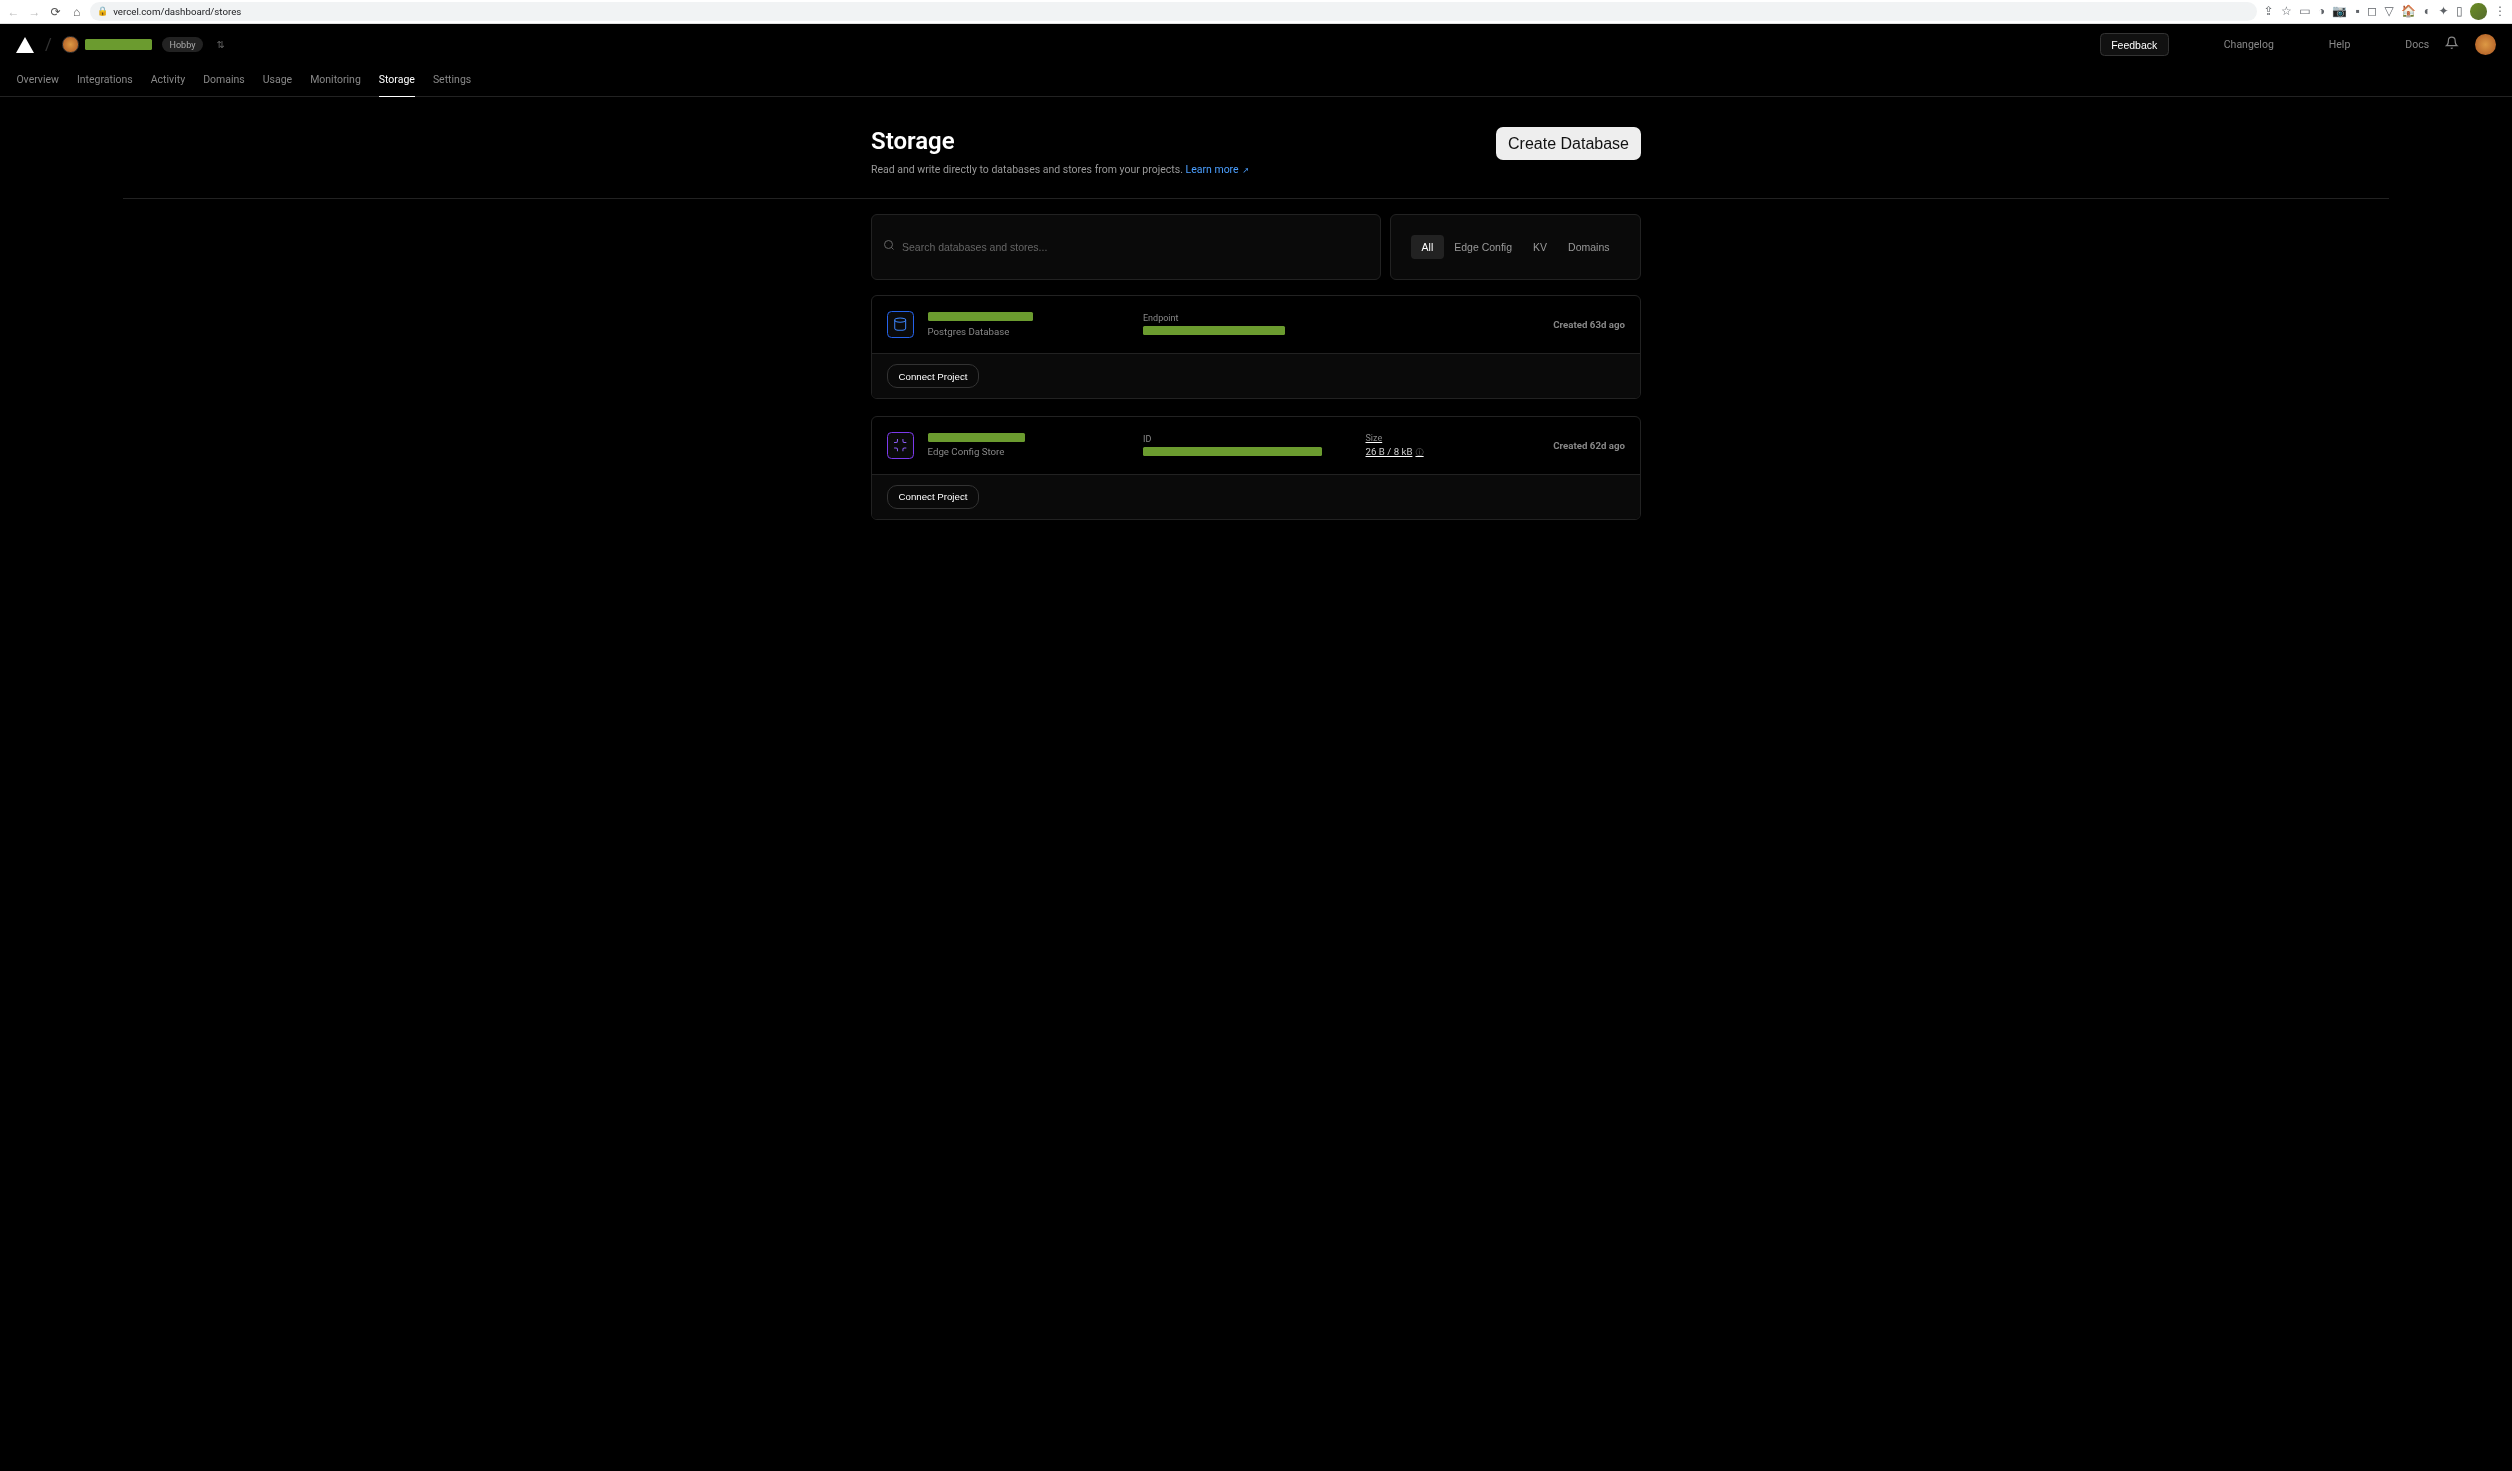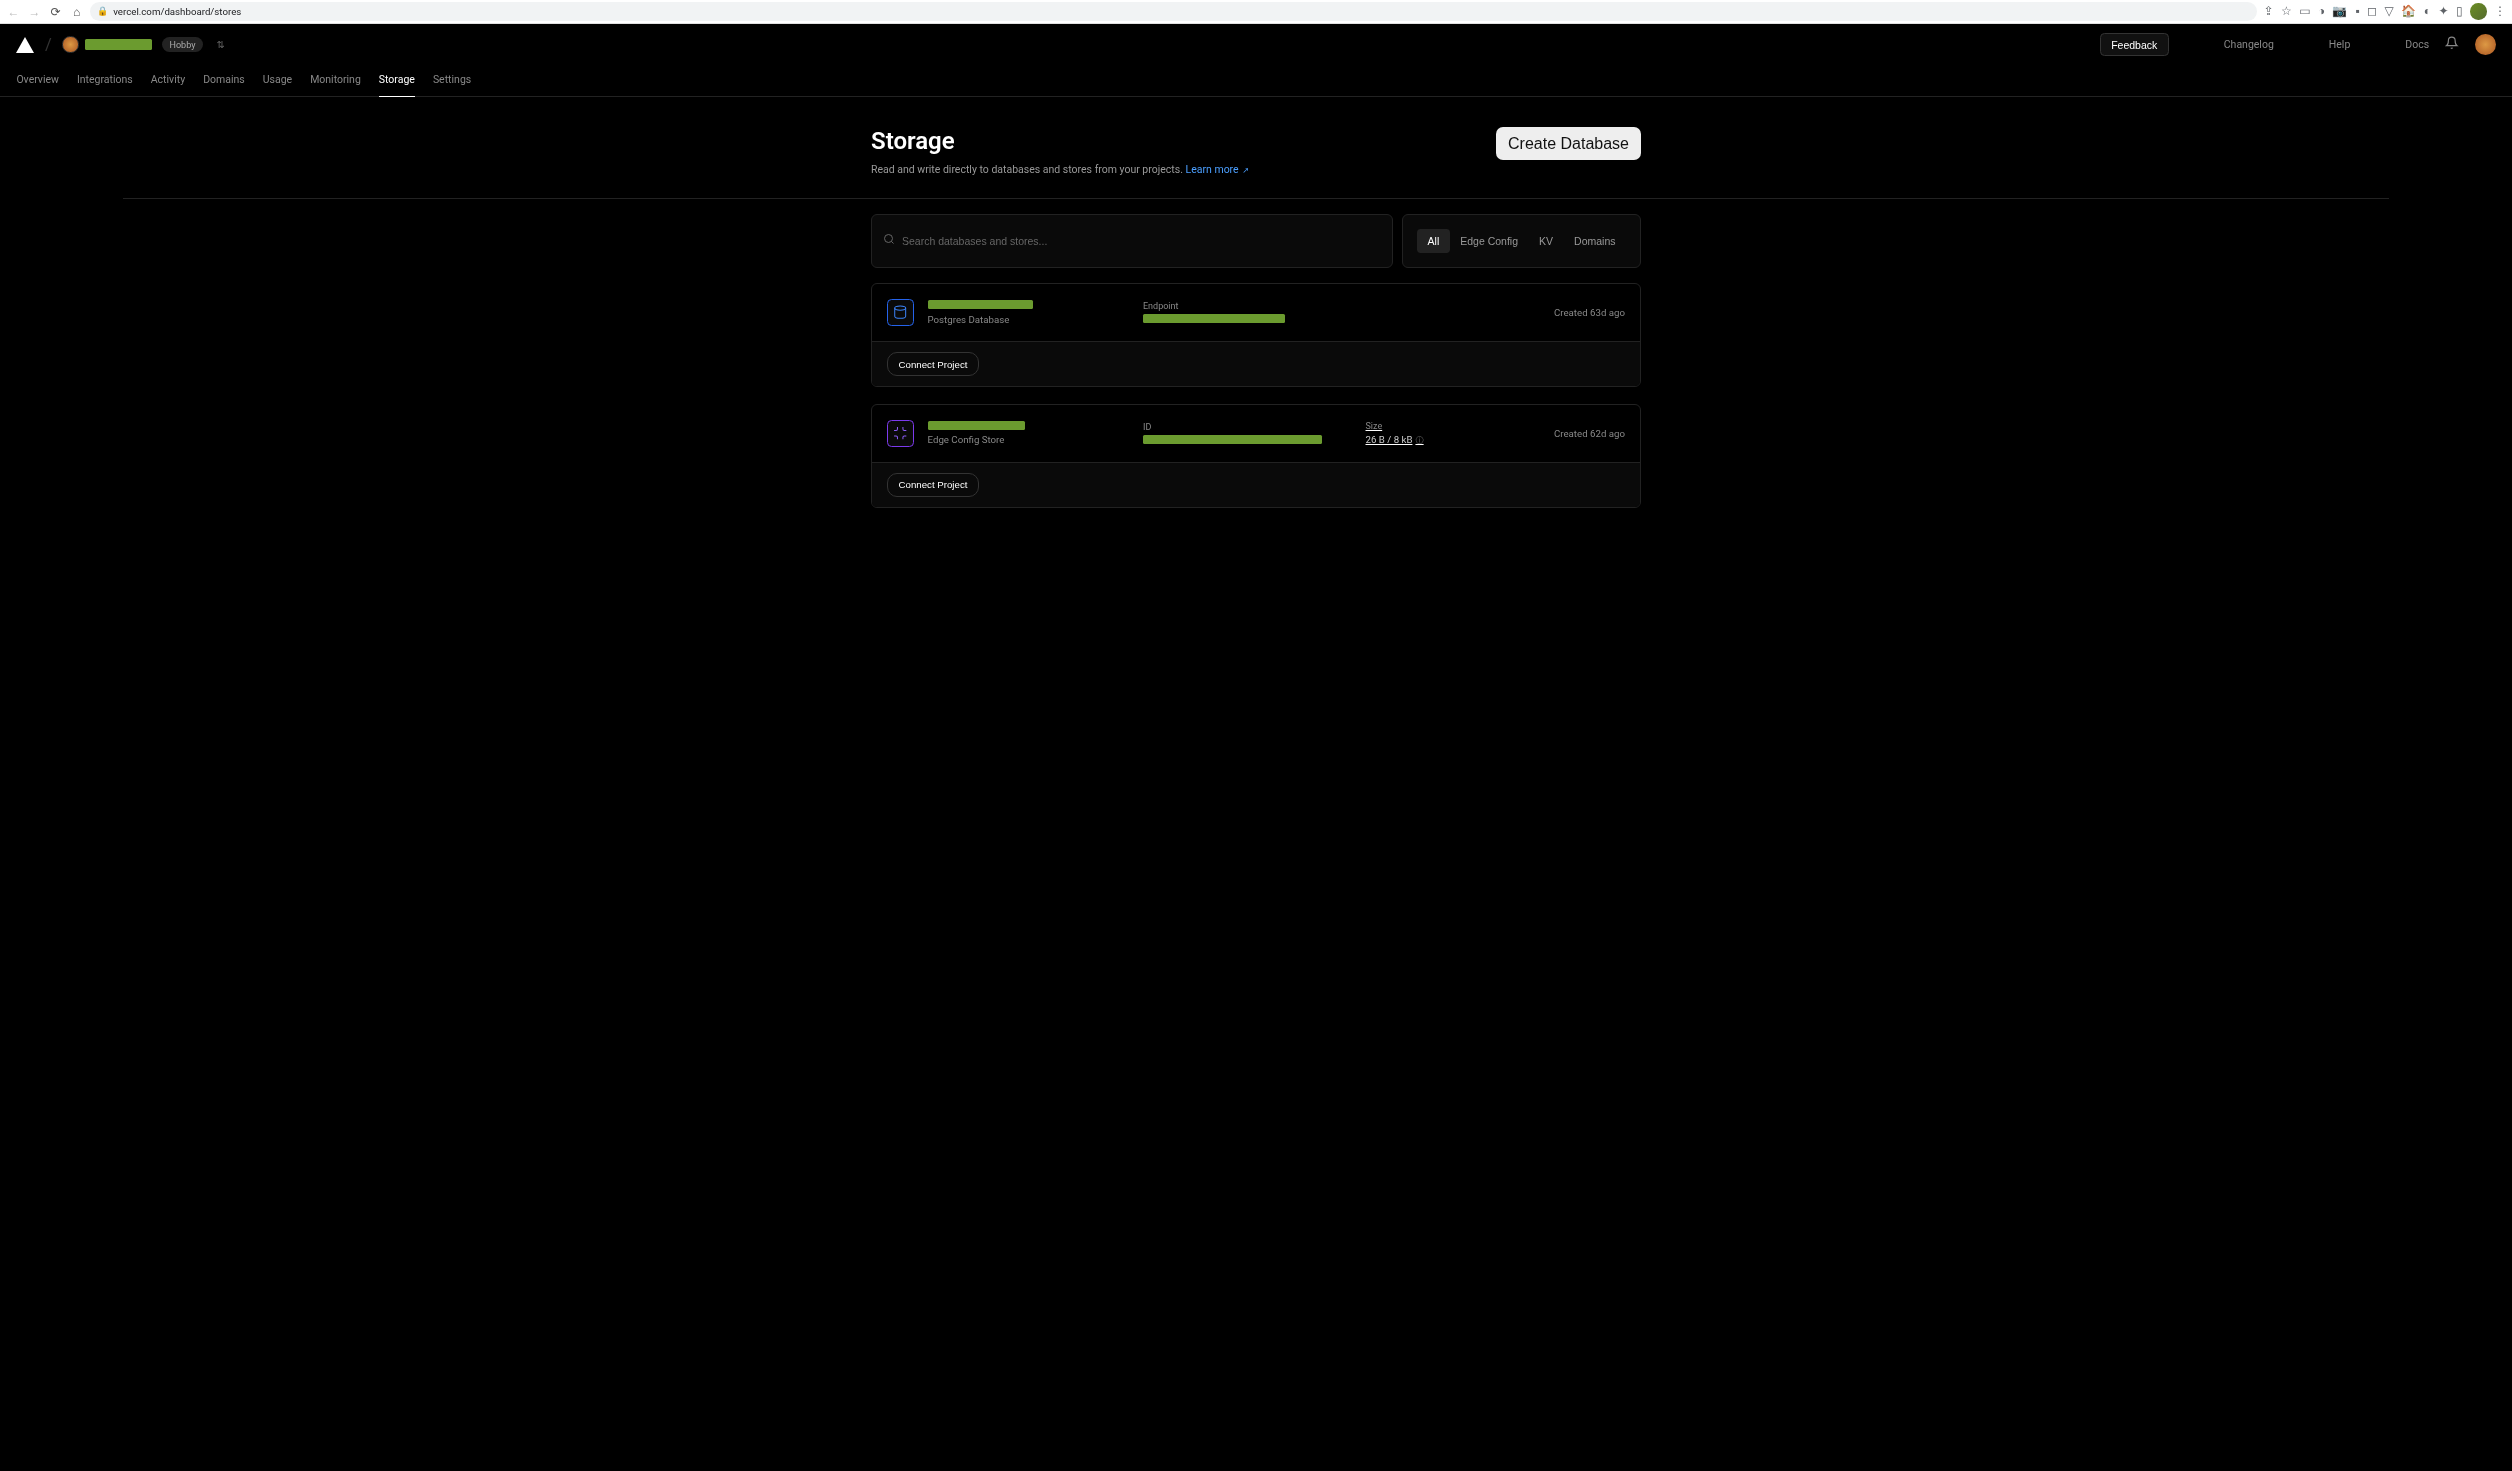--- a/index.html
+++ b/index.html
@@ -49,40 +49,40 @@
 .create-btn { background: #eee; color: #111; border: none; padding: 7.5px 12px; border-radius: 7px; font-size: 16px; font-weight: 500; cursor: pointer; }
 
 .divider { height: 0.7px; background: #222; margin: 0 -748px; }
 
 
 .toolbar { display: flex; gap: 9px; padding: 15px 0; }
 .search-wrap { flex: 1; display: flex; align-items: center; background: #0a0a0a; border: 0.7px solid #222; border-radius: 6px; padding: 7.5px 10.5px; gap: 7.5px; }
 .search-wrap input { flex: 1; background: transparent; border: none; outline: none; color: #fff; font-size: 10.5px; }
 .search-wrap input::placeholder { color: #666; }
 .search-icon { color: #666; }
-.filter-group { display: flex; background: #0a0a0a; border: 0.7px solid #222; border-radius: 6px; padding: 14px; }
+.filter-group { display: flex; background: #0a0a0a; border: 0.7px solid #222; border-radius: 6px; padding: 20px; }
 .filter-btn { background: transparent; border: none; color: #999; padding: 6px 10.5px; border-radius: 3.7px; font-size: 10.5px; cursor: pointer; }
 .filter-btn.active { background: #222; color: #fff; }
 
 
 .card { border: 0.7px solid #222; border-radius: 6px; margin-bottom: 16.4px; overflow: hidden; background: #000; }
 .card-main { display: flex; align-items: center; padding: 15px; gap: 13.5px; cursor: pointer; }
 .store-icon { width: 27px; height: 27px; border-radius: 4.5px; display: flex; align-items: center; justify-content: center; font-size: 13.5px; flex-shrink: 0; }
 .store-icon.pg { border: 0.7px solid #2563eb; color: #3b82f6; background: #0a0a0a; }
 .store-icon.ec { border: 0.7px solid #7c3aed; color: #8b5cf6; background: #0a0a0a; }
 .col-name { width: 202px; flex-shrink: 0; }
 .redacted-line { height: 9px; background: #6b9b2f; border-radius: 1.5px; margin-bottom: 4.5px; }
 .store-type { color: #888; font-size: 9.7px; }
 .col-data { flex: 1; }
 .data-label { color: #888; font-size: 9px; margin-bottom: 3px; }
 .redacted-value { height: 9px; background: #6b9b2f; border-radius: 1.5px; }
 .col-size { width: 135px; text-decoration: underline; }
 .size-text { color: #ccc; font-size: 9.7px; }
 .info-icon { color: #666; font-size: 8.2px; margin-left: 3px; }
-.col-created { color: #888; font-size: 9.7px; text-align: right; white-space: nowrap; }
+.col-created { color: #888; font-size: 9.7px; text-align: right; white-space: nowrap; font-weight: bold; }
 .card-footer { background: #0a0a0a; border-top: 0.7px solid #222; padding: 10.5px 15px; }
 .connect-btn { background: #0a0a0a; border: 0.7px solid #333; color: #fff; padding: 5.2px 10.5px; border-radius: 10px; font-size: 9.7px; cursor: pointer; }
 </style>
 </head>
 <body>
 
 <div class="browser-chrome">
   <span class="chrome-btn disabled">←</span>
   <span class="chrome-btn disabled">→</span>
   <span class="chrome-btn">⟳</span>

